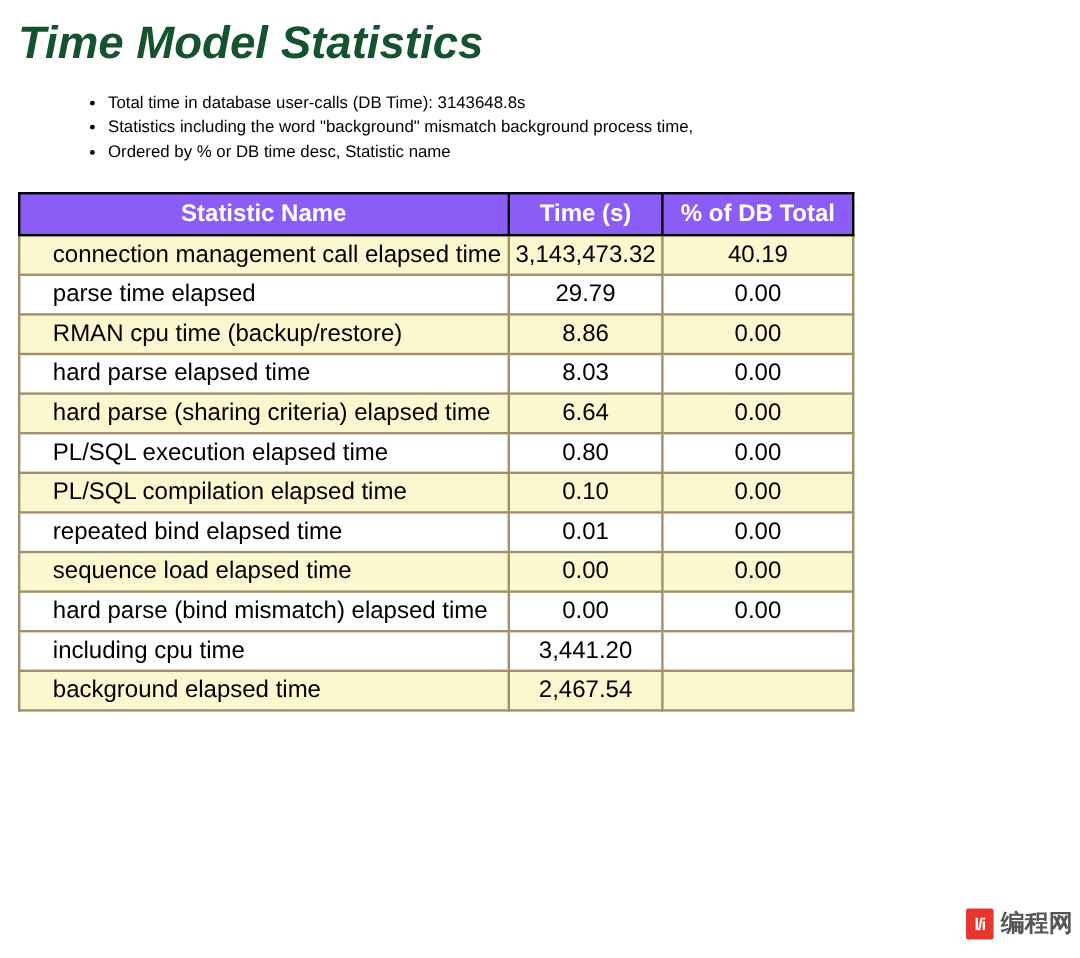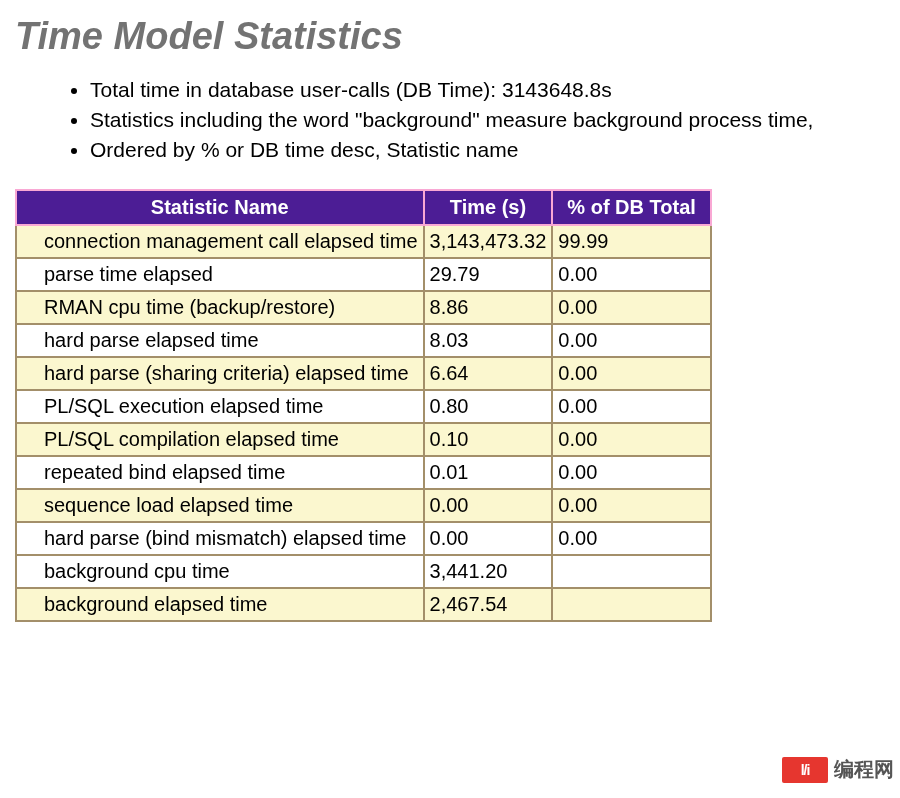--- a/index.html
+++ b/index.html
@@ -7,119 +7,119 @@
     }
     body {
       margin: 0;
       padding: 15px 15px 15px 15px;
       font-family: Arial, Helvetica, sans-serif;
       background: #ffffff;
       width: 900px;
       color: #000;
     }
     h1 {
-      color: #737373;
+      color: #14532d;
       font-size: 38px;
       font-weight: bold;
       margin: 0 0 18px 0;
       font-style: italic;
     }
     ul.notes {
       margin: 0 0 24px 0;
       padding-left: 75px;
-      font-size: 21px;
+      font-size: 14px;
       line-height: 1.38;
     }
     ul.notes li {
       margin: 1px 0;
     }
     table.stats {
       border-collapse: collapse;
       border: 2px solid #a38f6a;
       margin-left: 0;
     }
     table.stats th {
-      background: #4c1d95;
+      background: #8b5cf6;
       color: #ffffff;
       font-weight: bold;
       font-size: 20px;
       padding: 5px 14px;
-      border: 2px solid #f9a8d4;
+      border: 2px solid #000000;
       text-align: center;
       white-space: nowrap;
     }
     table.stats td {
       border: 2px solid #a38f6a;
       font-size: 20px;
       padding: 4px 5px;
       white-space: nowrap;
     }
     table.stats td.name {
       text-align: left;
       padding-left: 27px;
     }
     table.stats td.num {
-      text-align: left;
+      text-align: center;
     }
     table.stats tr.alt td {
       background: #fbf7cf;
     }
     table.stats tr.plain td {
       background: #ffffff;
     }
     .watermark {
       position: absolute;
       right: 6px;
       top: 756px;
       display: flex;
       align-items: center;
       gap: 6px;
       font-size: 20px;
       font-weight: bold;
       font-family: "Microsoft YaHei", Arial, sans-serif;
       color: #555;
     }
     .watermark .logo {
-      width: 46px;
+      width: 23px;
       height: 26px;
       background: #e6362f;
       display: inline-flex;
       align-items: center;
       justify-content: center;
       color: #fff;
       font-size: 14px;
       font-weight: bold;
       border-radius: 2px;
       letter-spacing: -1px;
     }
   </style>
 </head>
 <body>
 
 <h1>Time Model Statistics</h1>
 
 <ul class="notes">
   <li>Total time in database user-calls (DB Time): 3143648.8s</li>
-  <li>Statistics including the word "background" measure background process time,</li>
+  <li>Statistics including the word "background" mismatch background process time,</li>
   <li>Ordered by % or DB time desc, Statistic name</li>
 </ul>
 
 <table class="stats">
   <thead>
     <tr>
       <th>Statistic Name</th>
       <th>Time (s)</th>
       <th>% of DB Total</th>
     </tr>
   </thead>
   <tbody>
     <tr class="alt">
       <td class="name">connection management call elapsed time</td>
       <td class="num">3,143,473.32</td>
-      <td class="num">99.99</td>
+      <td class="num">40.19</td>
     </tr>
     <tr class="plain">
       <td class="name">parse time elapsed</td>
       <td class="num">29.79</td>
       <td class="num">0.00</td>
     </tr>
     <tr class="alt">
       <td class="name">RMAN cpu time (backup/restore)</td>
       <td class="num">8.86</td>
       <td class="num">0.00</td>
@@ -153,21 +153,21 @@
       <td class="name">sequence load elapsed time</td>
       <td class="num">0.00</td>
       <td class="num">0.00</td>
     </tr>
     <tr class="plain">
       <td class="name">hard parse (bind mismatch) elapsed time</td>
       <td class="num">0.00</td>
       <td class="num">0.00</td>
     </tr>
     <tr class="plain">
-      <td class="name">background cpu time</td>
+      <td class="name">including cpu time</td>
       <td class="num">3,441.20</td>
       <td class="num"></td>
     </tr>
     <tr class="alt">
       <td class="name">background elapsed time</td>
       <td class="num">2,467.54</td>
       <td class="num"></td>
     </tr>
   </tbody>
 </table>

